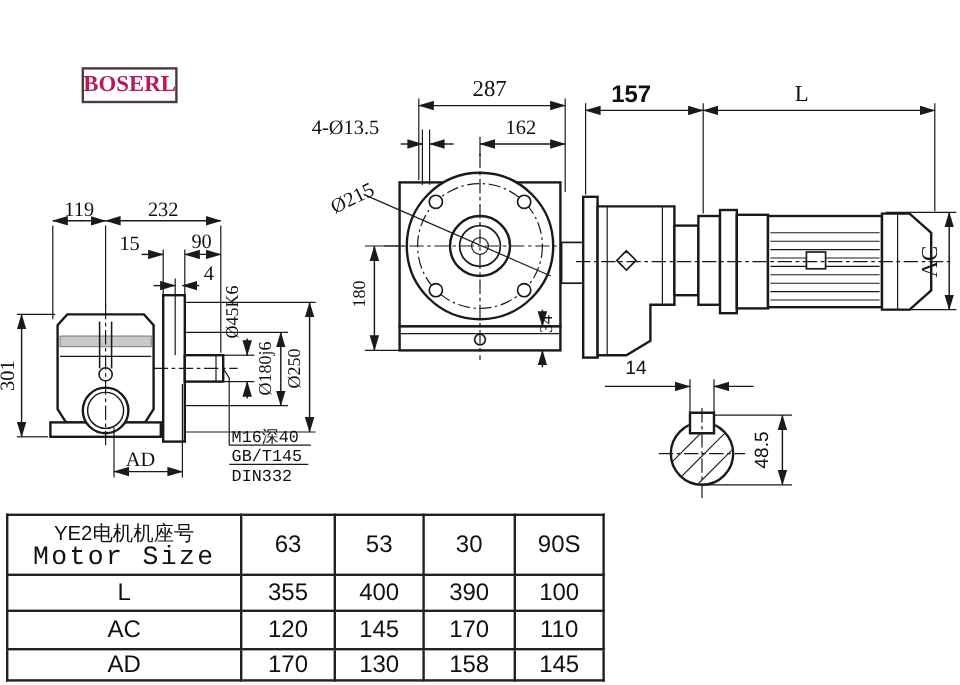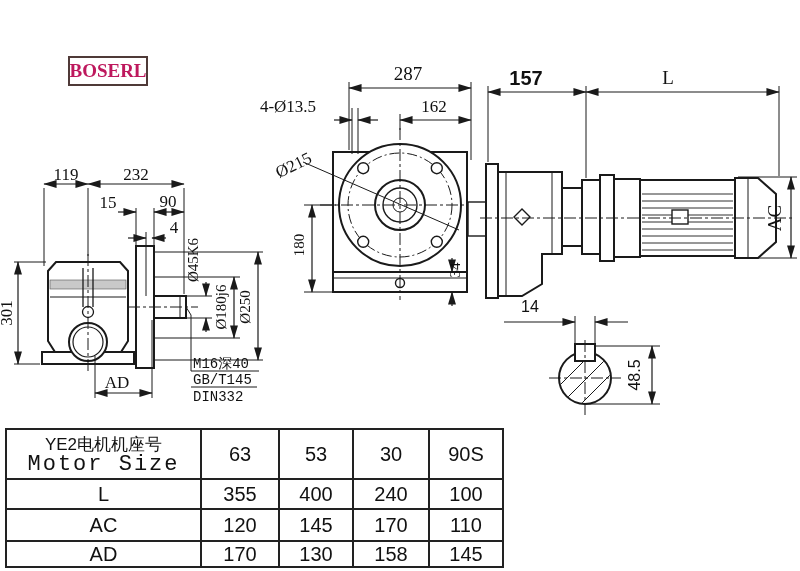--- a/index.html
+++ b/index.html
@@ -263,21 +263,21 @@
         </td>
         <td>63</td>
         <td>53</td>
         <td>30</td>
         <td>90S</td>
       </tr>
       <tr class="r1">
         <td class="row-label">L</td>
         <td>355</td>
         <td>400</td>
-        <td>240</td>
+        <td>390</td>
         <td>100</td>
       </tr>
       <tr class="r2">
         <td class="row-label">AC</td>
         <td>120</td>
         <td>145</td>
         <td>170</td>
         <td>110</td>
       </tr>
       <tr class="r3">

